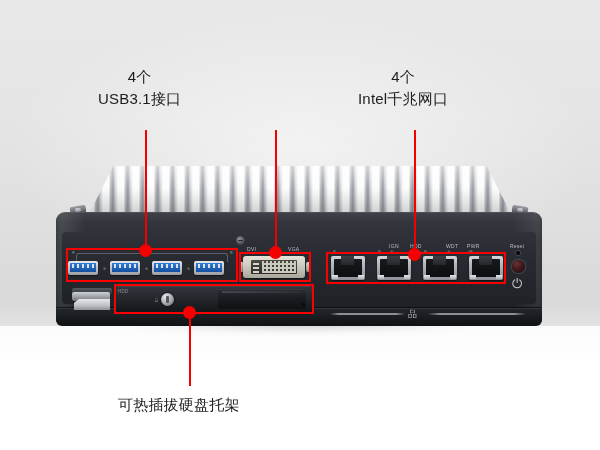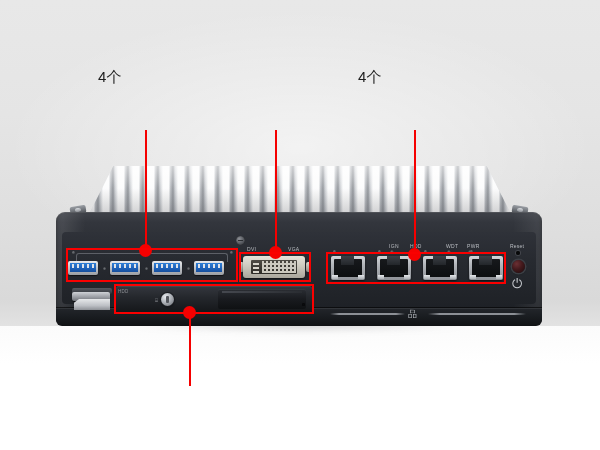--- a/index.html
+++ b/index.html
@@ -374,33 +374,38 @@
   <div class="bay-slot2"></div>
   <div class="bay-slot2-line"></div>
   <div class="bay-pin" style="left:302px; top:303px;"></div>
 
   <div class="trim-line" style="left:330px; top:313px; width:75px;"></div>
   <div class="lan-icon" style="left:408px; top:310px;">品</div>
   <div class="trim-line" style="left:428px; top:313px; width:98px;"></div>
 
   <div class="label" style="left:98px; top:66px;">
     <span class="ln">4个</span>
+    <span class="ln">USB3.1接口</span>
   </div>
   <div class="cline" style="left:145px; top:130px; height:118px;"></div>
   <div class="cdot" style="left:139px; top:244px;"></div>
   <div class="cbox" style="left:66px; top:248px; width:172px; height:34px;"></div>
 
   <div class="cline" style="left:275px; top:130px; height:120px;"></div>
   <div class="cdot" style="left:269px; top:246px;"></div>
   <div class="cbox" style="left:239px; top:252px; width:72px; height:30px;"></div>
 
   <div class="label" style="left:358px; top:66px;">
     <span class="ln">4个</span>
+    <span class="ln">Intel千兆网口</span>
   </div>
   <div class="cline" style="left:414px; top:130px; height:122px;"></div>
   <div class="cdot" style="left:408px; top:248px;"></div>
   <div class="cbox" style="left:326px; top:252px; width:180px; height:32px;"></div>
 
   <div class="cbox" style="left:114px; top:284px; width:200px; height:30px;"></div>
   <div class="cdot" style="left:183px; top:306px;"></div>
   <div class="cline" style="left:189px; top:312px; height:74px;"></div>
+  <div class="label" style="left:118px; top:394px;">
+    <span class="ln">可热插拔硬盘托架</span>
+  </div>
 
 </div>
 
 </body></html>

